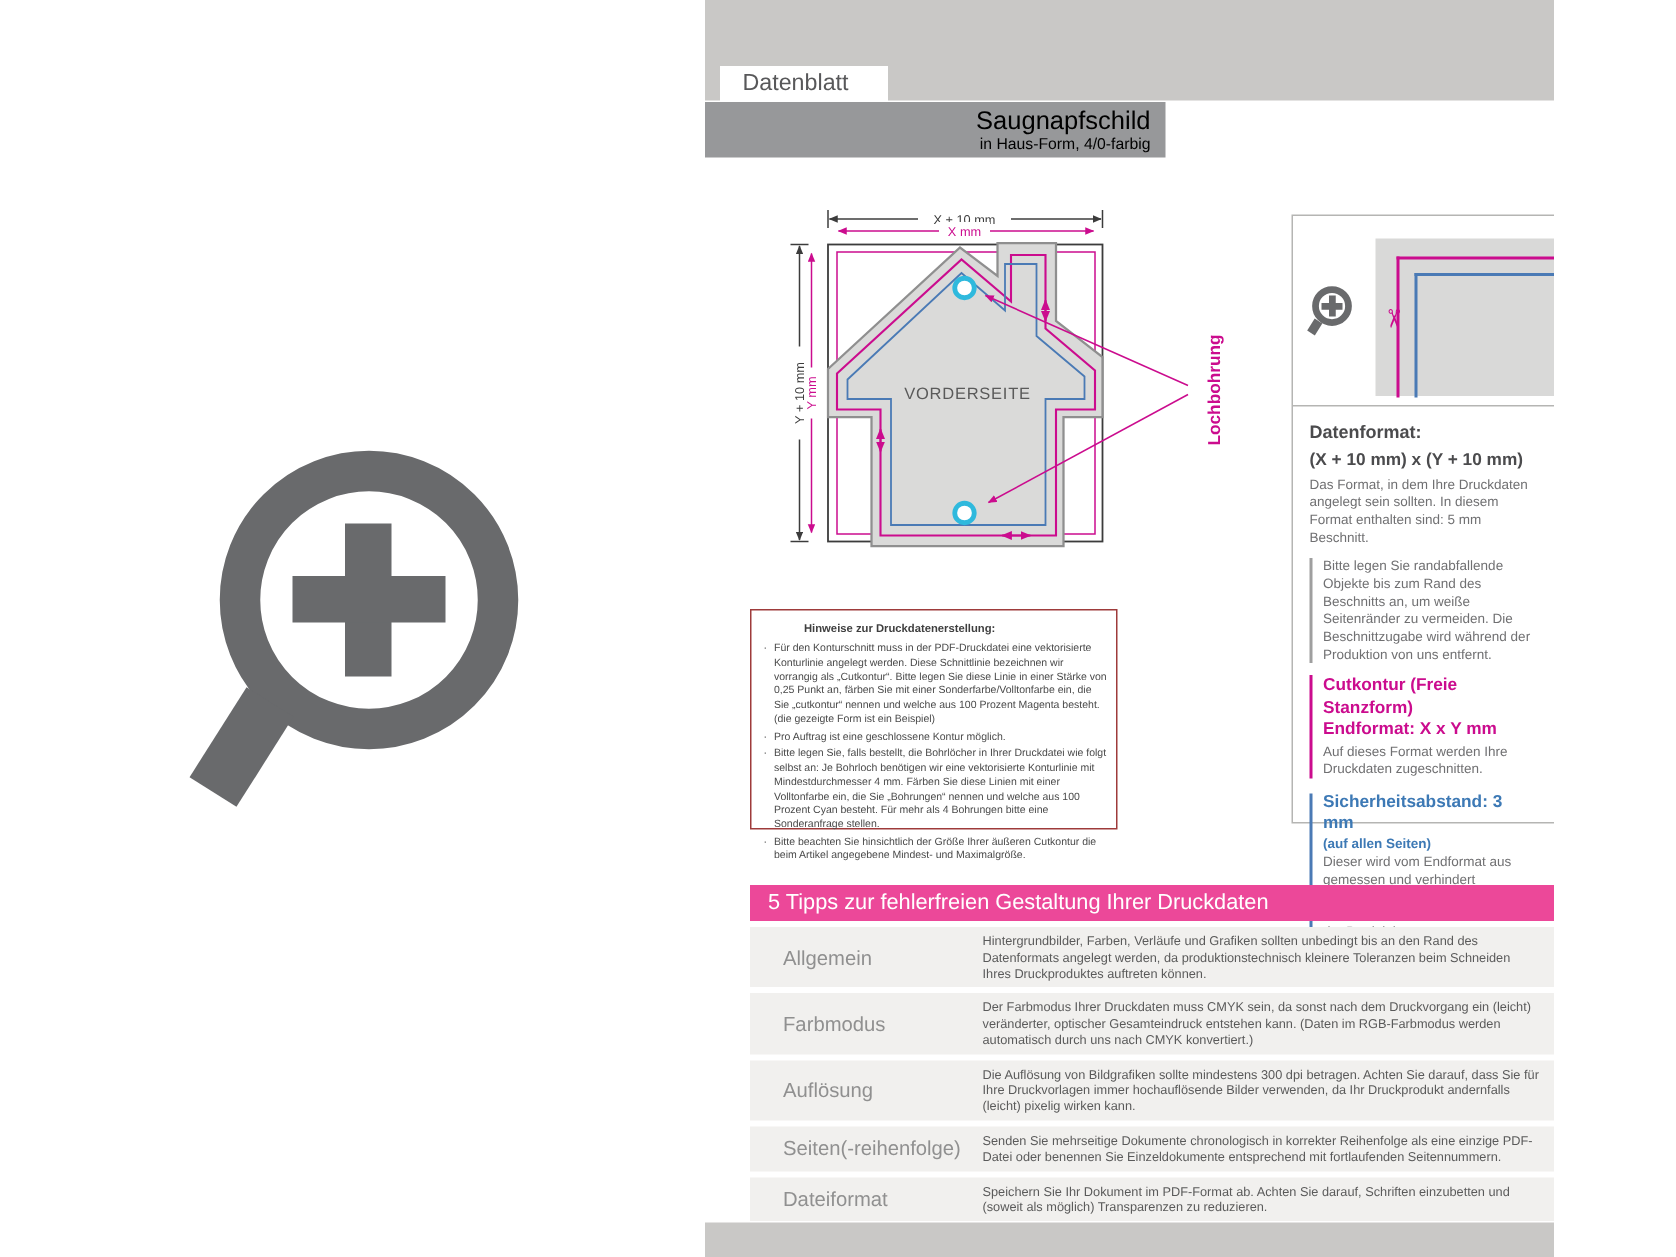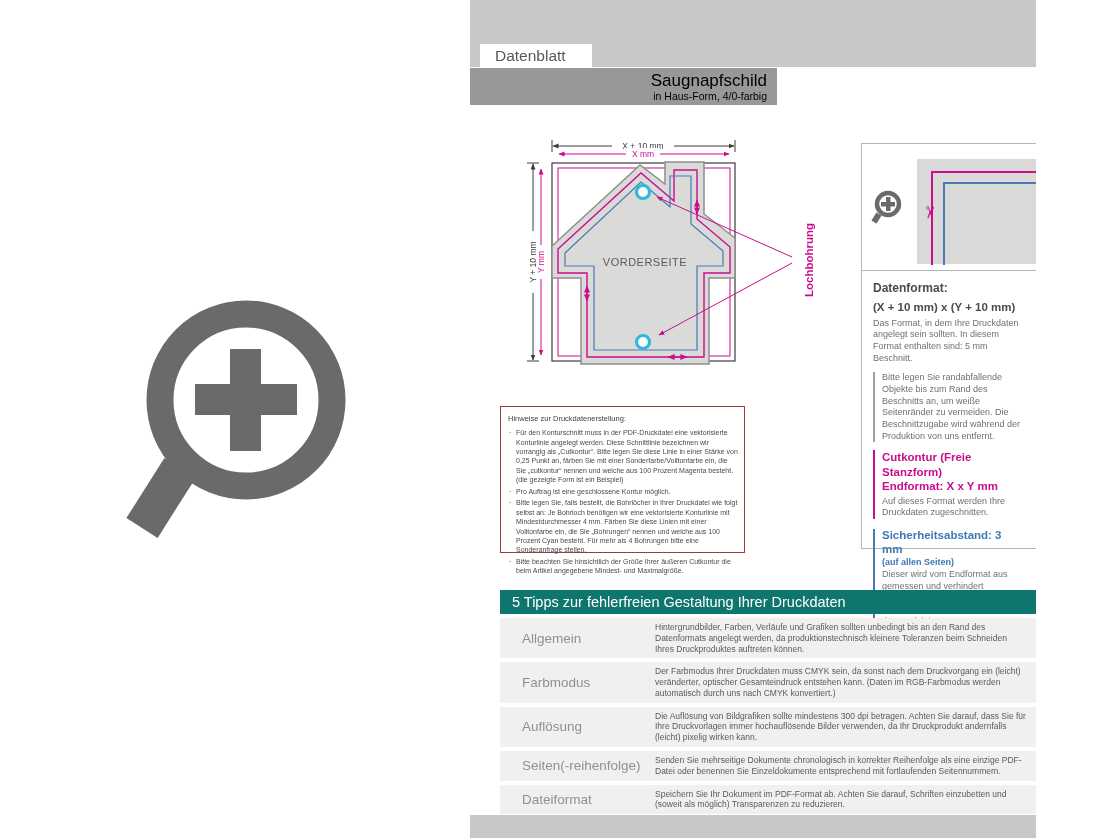--- a/index.html
+++ b/index.html
@@ -40,25 +40,25 @@
   .note{border-left:2px solid #9f9f9f;padding-left:7px;margin-bottom:10px;}
   .note.magenta{border-left-color:#cb0c8e;}
   .note.blue{border-left-color:#4a7ab5;}
   .m-h{font-size:11.5px;font-weight:bold;color:#cb0c8e;line-height:1.25;}
   .b-h{font-size:11.5px;font-weight:bold;color:#3d79b5;line-height:1.2;}
   .b-s{font-size:9px;font-weight:bold;color:#3d79b5;margin-bottom:1px;}
   
   .notesbox{position:absolute;left:500px;top:406px;width:245px;height:147px;background:#fff;
             border:1px solid #9e3b3b;box-sizing:border-box;padding:7px 6px 0 7px;
             color:#4a4a4a;font-size:7px;line-height:1.35;}
-  .ntitle{font-weight:normal;font-size:7.5px;margin-bottom:4px;color:#3f3f3f;}
+  .ntitle{font-weight:bold;font-size:7.5px;margin-bottom:4px;color:#3f3f3f;margin-left:28px;}
   .nitem{position:relative;padding-left:8px;margin-bottom:2px;}
   .nitem .b{position:absolute;left:1px;top:0;}
   
-  .tipshead{position:absolute;left:500px;top:590px;width:540px;height:24px;background:#0f766e;
+  .tipshead{position:absolute;left:500px;top:590px;width:540px;height:24px;background:#ec4899;
             color:#fff;font-size:14.5px;line-height:24px;padding-left:12px;box-sizing:border-box;}
   .tipsrows{position:absolute;left:500px;top:618px;width:540px;}
   .trow{display:flex;align-items:center;background:#f1f0ee;margin-bottom:4px;}
   .tlabel{flex:0 0 133px;padding-left:22px;font-size:13.5px;color:#909090;}
   .ttext{width:372px;font-size:8.5px;line-height:1.27;color:#5a5a5a;padding:4px 0;}
 </style>
 </head>
 <body>
 
 <div class="page">

